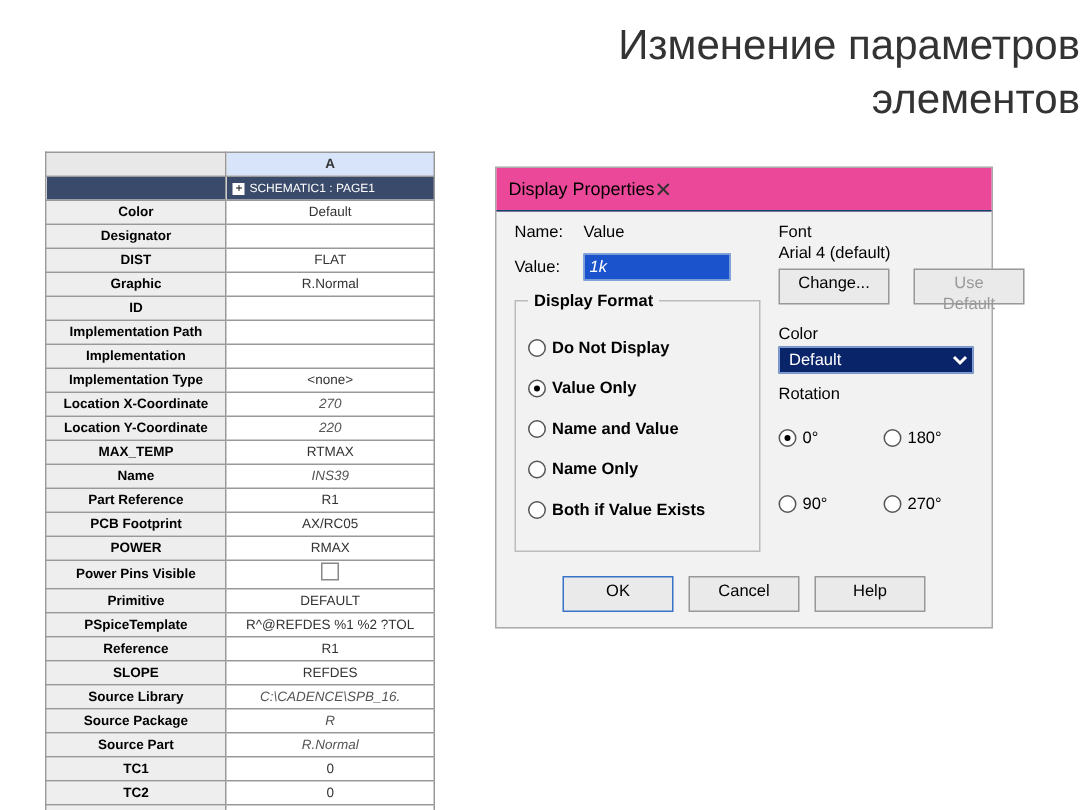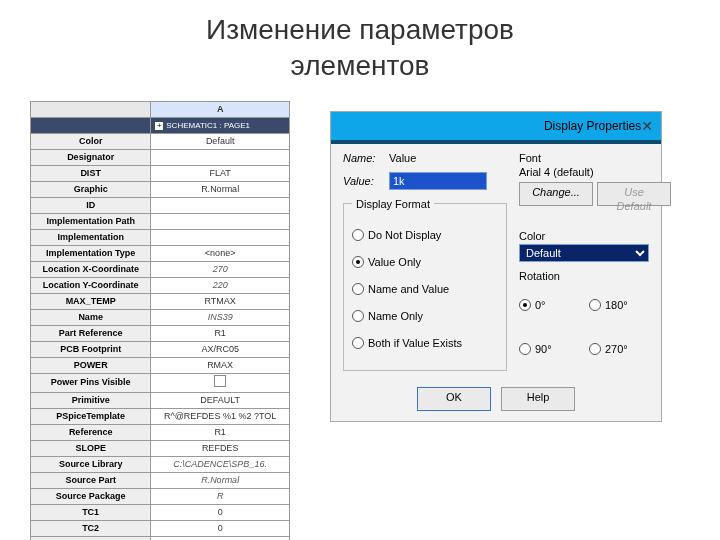--- a/index.html
+++ b/index.html
@@ -5,21 +5,21 @@
   body {
     margin: 0;
     padding: 0;
     font-family: Arial, sans-serif;
     background: #fff;
     width: 720px;
     height: 540px;
     overflow: hidden;
   }
   .title {
-    text-align: center;
+    text-align: right;
     font-size: 28px;
     color: #333;
     margin: 12px 0 16px 0;
     line-height: 1.3;
   }
   .content {
     display: flex;
     align-items: flex-start;
     gap: 40px;
     padding: 0 30px;
@@ -88,62 +88,64 @@
   .dialog {
     width: 330px;
     border: 1px solid #aaa;
     background: #f2f2f2;
     font-size: 11px;
     color: #000;
     margin-top: 10px;
   }
   .dialog .titlebar {
     display: flex;
-    justify-content: flex-end;
+    justify-content: flex-start;
     align-items: center;
-    background: #0ea5e9;
+    background: #ec4899;
     padding: 6px 8px;
-    border-bottom: 4px solid #0c4a6e;
+    border-bottom: 1px solid #0c4a6e;
     font-size: 12px;
   }
   .dialog .titlebar .close {
     font-size: 14px;
     color: #333;
     cursor: pointer;
   }
   .dialog .body {
     display: flex;
     padding: 8px 12px 4px 12px;
     gap: 12px;
   }
   .dialog .left-col { flex: 1; }
   .dialog .right-col { width: 130px; }
   .dialog .row {
     display: flex;
     align-items: center;
     gap: 6px;
     margin-bottom: 8px;
   }
-  .dialog .row label { width: 40px; font-style: italic; }
+  .dialog .row label { width: 40px; }
   .dialog .row .static { color: #000; }
   .dialog input[type=text] {
     border: 1px solid #7a9fd6;
     padding: 1px 3px;
     font-size: 11px;
     width: 90px;
     height: 14px;
   }
   .dialog input[type=text].sel {
     background: #1a53cc;
     color: #fff;
+    font-style: italic;
   }
   .dialog fieldset {
     border: 1px solid #bbb;
     padding: 4px 8px 6px 8px;
     margin: 0 0 6px 0;
+    font-weight: bold;
   }
   .dialog fieldset legend {
     font-size: 11px;
     padding: 0 4px;
   }
   .dialog .radio-row {
     display: flex;
     align-items: center;
     gap: 4px;
     margin: 15px 0;
@@ -308,26 +310,26 @@
         </tr>
         <tr>
           <td class="name-cell">SLOPE</td>
           <td class="val-cell">REFDES</td>
         </tr>
         <tr>
           <td class="name-cell">Source Library</td>
           <td class="val-cell italic">C:\CADENCE\SPB_16.</td>
         </tr>
         <tr>
+          <td class="name-cell">Source Package</td>
+          <td class="val-cell italic">R</td>
+        </tr>
+        <tr>
           <td class="name-cell">Source Part</td>
           <td class="val-cell italic">R.Normal</td>
-        </tr>
-        <tr>
-          <td class="name-cell">Source Package</td>
-          <td class="val-cell italic">R</td>
         </tr>
         <tr>
           <td class="name-cell">TC1</td>
           <td class="val-cell">0</td>
         </tr>
         <tr>
           <td class="name-cell">TC2</td>
           <td class="val-cell">0</td>
         </tr>
         <tr>
@@ -372,21 +374,21 @@
           </div>
           <div class="radio-row">
             <span class="radio"></span>
             <span>Both if Value Exists</span>
           </div>
         </fieldset>
       </div>
       <div class="right-col">
         <div class="group-label">Font</div>
         <div class="font-name">Arial 4 (default)</div>
-        <div style="display:flex;gap:4px;margin-bottom:24px;font-style:italic;">
+        <div style="display:flex;gap:16px;margin-bottom:14px;">
           <span class="btn">Change...</span>
           <span class="btn disabled">Use Default</span>
         </div>
         <div class="group-label">Color</div>
         <select>
           <option>Default</option>
         </select>
         <div class="group-label" style="margin-top:8px;">Rotation</div>
         <div class="rotation-grid">
           <div class="radio-row">
@@ -403,16 +405,17 @@
           </div>
           <div class="radio-row">
             <span class="radio"></span>
             <span>270°</span>
           </div>
         </div>
       </div>
     </div>
     <div class="footer">
       <span class="btn" style="border-color:#3a72c8;">OK</span>
+      <span class="btn">Cancel</span>
       <span class="btn">Help</span>
     </div>
   </div>
 </div>
 
 </body></html>

